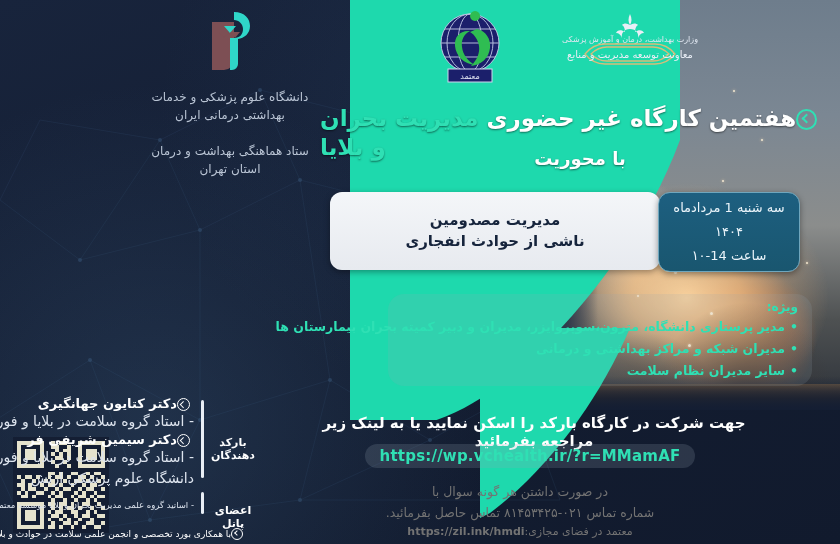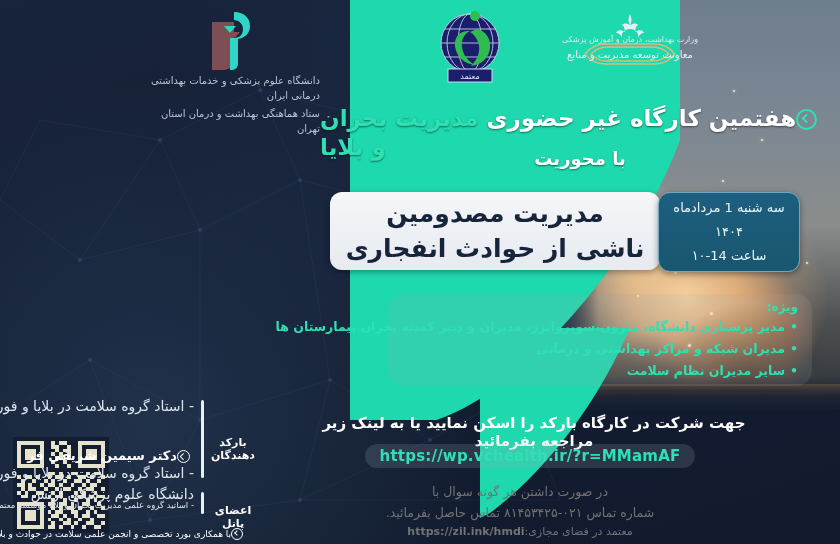--- a/index.html
+++ b/index.html
@@ -74,21 +74,21 @@
   
   .wedge{position:absolute;right:210px;bottom:26px;width:150px;height:190px;pointer-events:none;}
   .wedge svg{display:block;width:100%;height:100%;}
 
   
   .logo-row{position:absolute;top:4px;left:0;right:0;height:100px;}
   .logo{position:absolute;text-align:center;color:#cfd8e6;}
   .logo-iums{right:520px;top:4px;width:180px;}
   .logo-who{right:300px;top:7px;width:140px;}
   .logo-moh{right:115px;top:6px;width:190px;}
-  .logo-cap{font-size:10px;line-height:1.5;color:#b9c4d4;margin-top:3px;text-align:right;}
+  .logo-cap{font-size:12px;line-height:1.5;color:#b9c4d4;margin-top:18px;}
 
   .iums-mark{width:56px;height:62px;margin:0 auto;position:relative;}
   .who-mark{width:72px;height:74px;margin:0 auto;position:relative;}
   .moh-mark{width:150px;height:64px;margin:0 auto;position:relative;}
 
   
   .headline{
     position:absolute;top:104px;right:0;width:520px;
     text-align:left;color:#ffffff;
     font-size:23px;font-weight:bold;letter-spacing:0;
@@ -114,21 +114,21 @@
 
   
   .topic-box{
     position:absolute;top:192px;right:180px;width:330px;height:78px;
     background:linear-gradient(180deg,#f4f6f9 0%,#e7eaef 100%);
     border-radius:12px;
     box-shadow:0 2px 6px rgba(0,0,0,.35);
     display:flex;align-items:center;justify-content:center;
   }
   .topic-text{
-    color:#16243c;font-size:25px;font-weight:bold;line-height:1.4;text-align:center;
+    color:#16243c;font-size:15px;font-weight:bold;line-height:1.4;text-align:center;
   }
   .date-box{
     position:absolute;top:192px;right:40px;width:140px;height:78px;
     background:linear-gradient(180deg,#1d5f80 0%,#19566f 100%);
     border:1.5px solid #6fa6bd;border-radius:12px;
     box-shadow:0 2px 6px rgba(0,0,0,.4);
     display:flex;flex-direction:column;align-items:center;justify-content:center;
     color:#eaf4fa;font-size:13px;line-height:1.85;text-align:center;
   }
 
@@ -193,21 +193,21 @@
   .spk .name .mini-chev{
     display:inline-block;vertical-align:middle;width:11px;height:11px;
     border:1.5px solid #ffffff;border-radius:50%;position:relative;margin-right:4px;
   }
   .spk .name .mini-chev:before{
     content:"";position:absolute;left:3px;top:2.5px;width:3.5px;height:3.5px;
     border-left:1.5px solid #fff;border-bottom:1.5px solid #fff;transform:rotate(45deg);
   }
   .spk .det{font-size:14px;line-height:1.5;color:#dde4ee;white-space:nowrap;}
   .spk1{top:4px;}
-  .spk2{top:56px;}
+  .spk2{top:40px;}
   .panel-line{
     position:absolute;right:62px;top:108px;width:192px;text-align:right;
     font-size:8.5px;color:#dde4ee;white-space:nowrap;
   }
   .coop-line{
     position:absolute;right:10px;bottom:4px;width:244px;text-align:center;
     font-size:9px;color:#ffffff;white-space:nowrap;
   }
   .coop-line .mini-chev{
     display:inline-block;vertical-align:middle;width:10px;height:10px;
@@ -520,20 +520,21 @@
   </div>
 
   <div class="spk-wrap">
     <div class="spk-divider d1"></div>
     <div class="spk-divider d2"></div>
 
     <div class="spk-label presenters">بارکد دهندگان</div>
     <div class="spk-label panel">اعضای پانل</div>
 
     <div class="spk spk1">
+      <div class="name"><span class="mini-chev"></span><span>دکتر کتایون جهانگیری</span></div>
       <div class="det">-  استاد گروه سلامت در بلایا و فوریت ها</div>
     </div>
 
     <div class="spk spk2">
       <div class="name"><span class="mini-chev"></span><span>دکتر سیمین شریفی فر</span></div>
       <div class="det">-  استاد گروه سلامت در بلایا و فوریت ها</div>
       <div class="det">دانشگاه علوم پزشکی ارتش</div>
     </div>
 
     <div class="panel-line">-  اساتید گروه علمی مدیریت بحران و بلایا موسسه معتمد</div>

